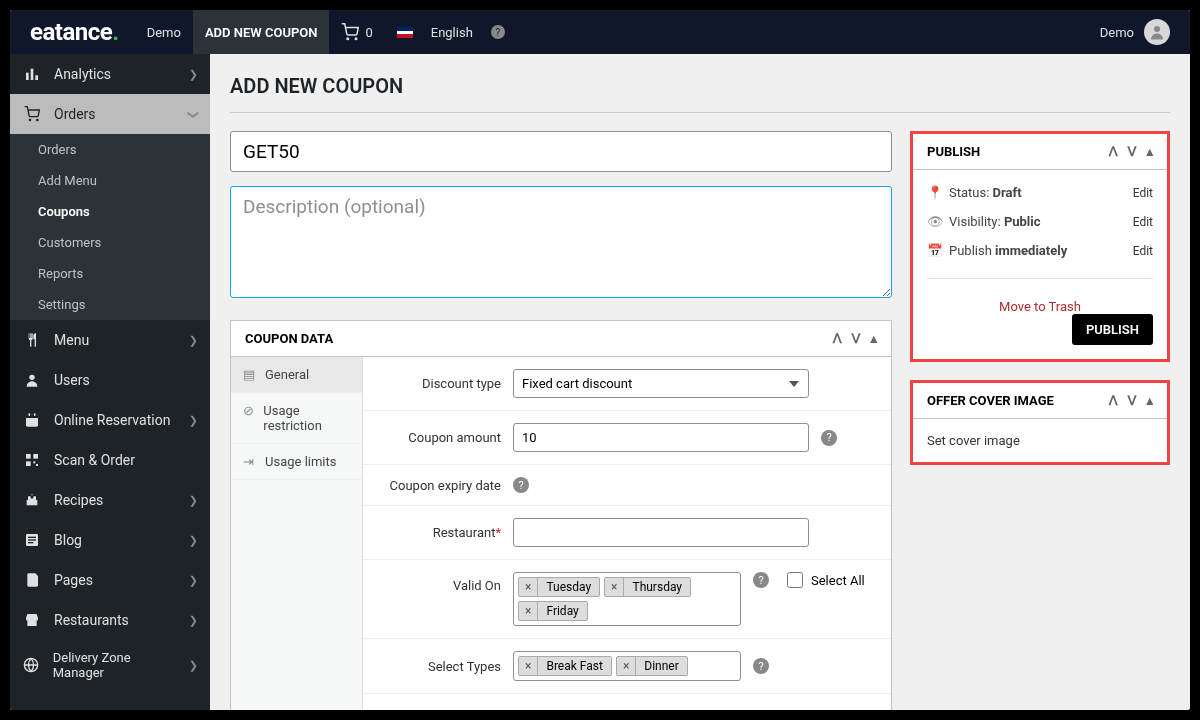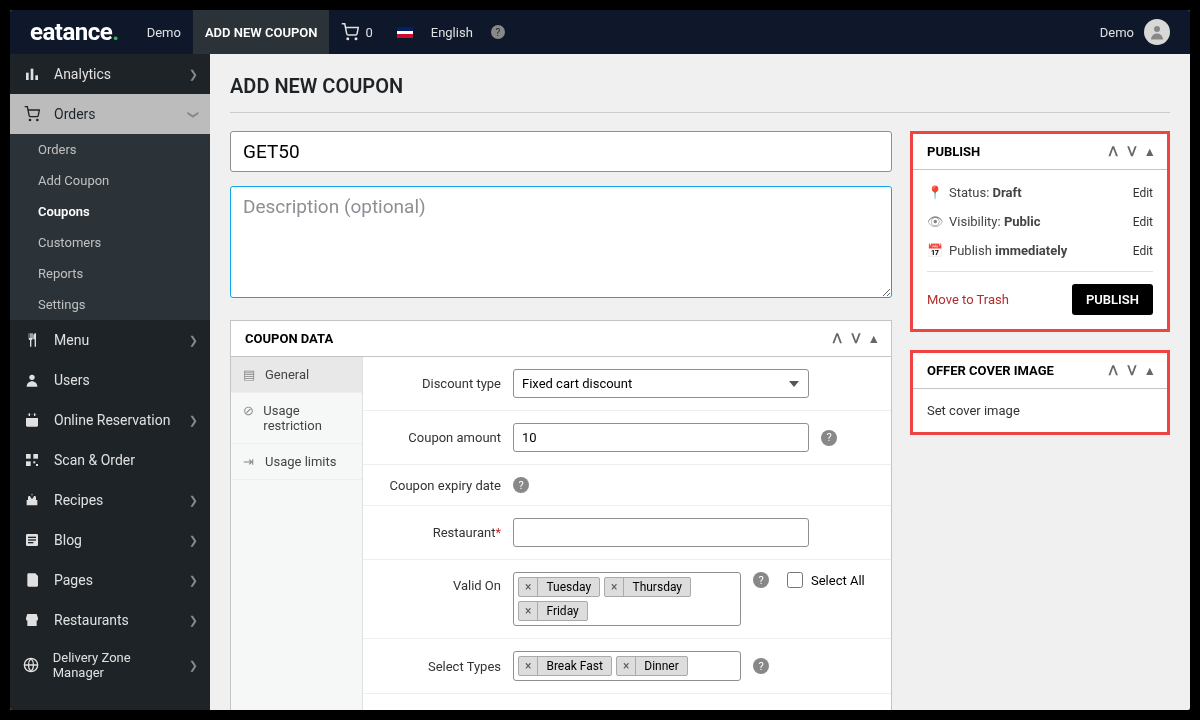--- a/index.html
+++ b/index.html
@@ -66,21 +66,21 @@
   .tag .t { padding: 2px 8px; }
   .checkbox-row { display: flex; align-items: center; gap: 8px; font-size: 13px; }
   .checkbox-row input { width: 16px; height: 16px; }
 
   .side-panel { background: #fff; border: 3px solid #ef4444; margin-bottom: 18px; }
   .side-panel .panel-head { font-size: 13px; }
   .side-panel-body { padding: 8px 14px; font-size: 13px; }
   .pub-row { display: flex; align-items: center; padding: 7px 0; gap: 8px; color: #444; }
   .pub-row .edit { margin-left: auto; color: #333; cursor: pointer; font-size: 12px; }
   .pub-row .ic { color: #888; width: 14px; }
-  .pub-actions { border-top: 1px solid #e0e0e0; margin-top: 6px; padding: 12px 0 6px; display: flex; align-items: center; }
+  .pub-actions { border-top: 1px solid #e0e0e0; margin-top: 13px; padding: 20px 0 6px; display: flex; align-items: center; flex-direction: column; }
   .trash { color: #b32d2e; cursor: pointer; font-size: 13px; }
   .publish-btn { margin-left: auto; background: #000; color: #fff; border: none; padding: 8px 14px; font-weight: 600; font-size: 13px; border-radius: 3px; cursor: pointer; }
   .set-cover { padding: 14px; font-size: 13px; color: #333; cursor: pointer; }
 
   
   .main::-webkit-scrollbar { width: 10px; }
   .main::-webkit-scrollbar-thumb { background: #bbb; border-radius: 5px; }
 
   svg { display: block; }
 </style>
@@ -139,21 +139,21 @@
               <circle cx="9" cy="21" r="1"></circle>
               <circle cx="20" cy="21" r="1"></circle>
               <path d="M1 1h4l2.68 13.39a2 2 0 0 0 2 1.61h9.72a2 2 0 0 0 2-1.61L23 6H6"></path>
             </svg>
           </span>
         <span>Orders</span>
         <span class="chev">❯</span>
       </div>
       <div class="side-sub">
         <div class="side-sub-item">Orders</div>
-        <div class="side-sub-item">Add Coupon</div>
+        <div class="side-sub-item">Add Menu</div>
         <div class="side-sub-item active">Coupons</div>
         <div class="side-sub-item">Customers</div>
         <div class="side-sub-item">Reports</div>
         <div class="side-sub-item">Settings</div>
       </div>
       <div class="side-item">
         <span class="side-icon">
             <svg width="16" height="16" viewBox="0 0 24 24" fill="#e0e0e0">
               <path d="M7 2v8a2 2 0 0 0 2 2v10h2V12a2 2 0 0 0 2-2V2h-2v7h-1V2H9v7H8V2zM17 2c-1.5 0-3 1.5-3 4v5h2v11h2V2z"></path>
             </svg>

